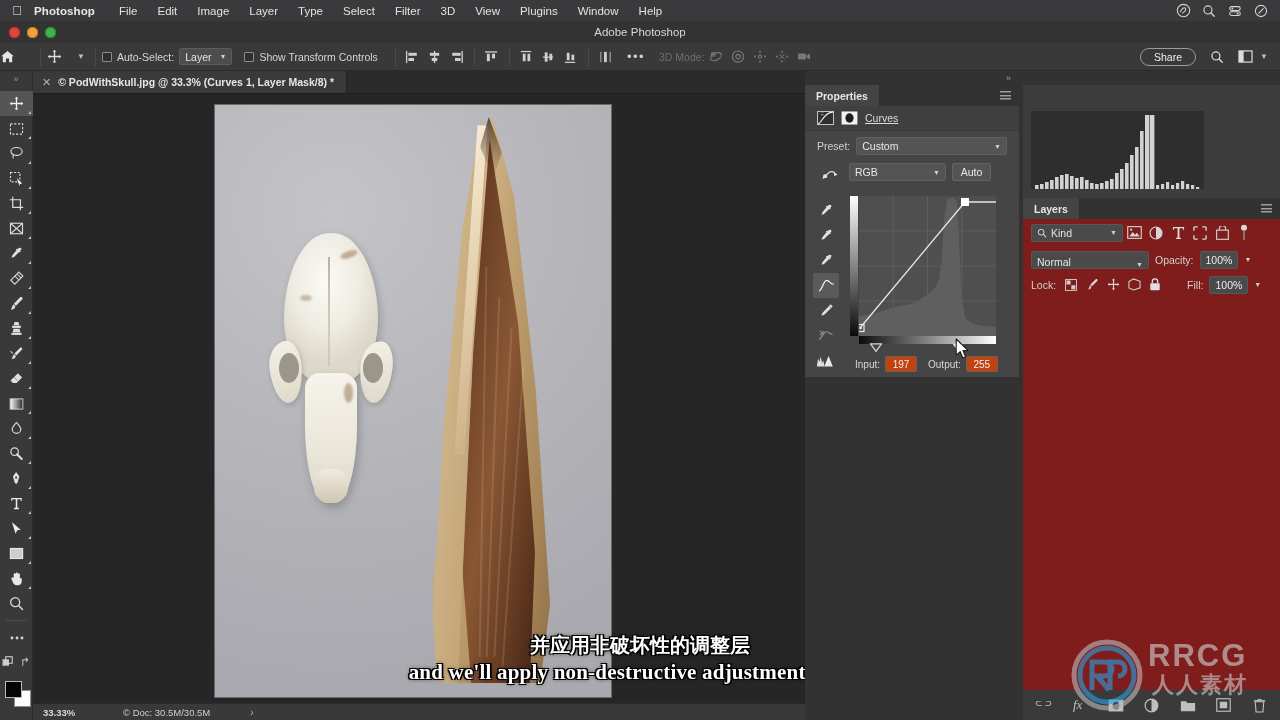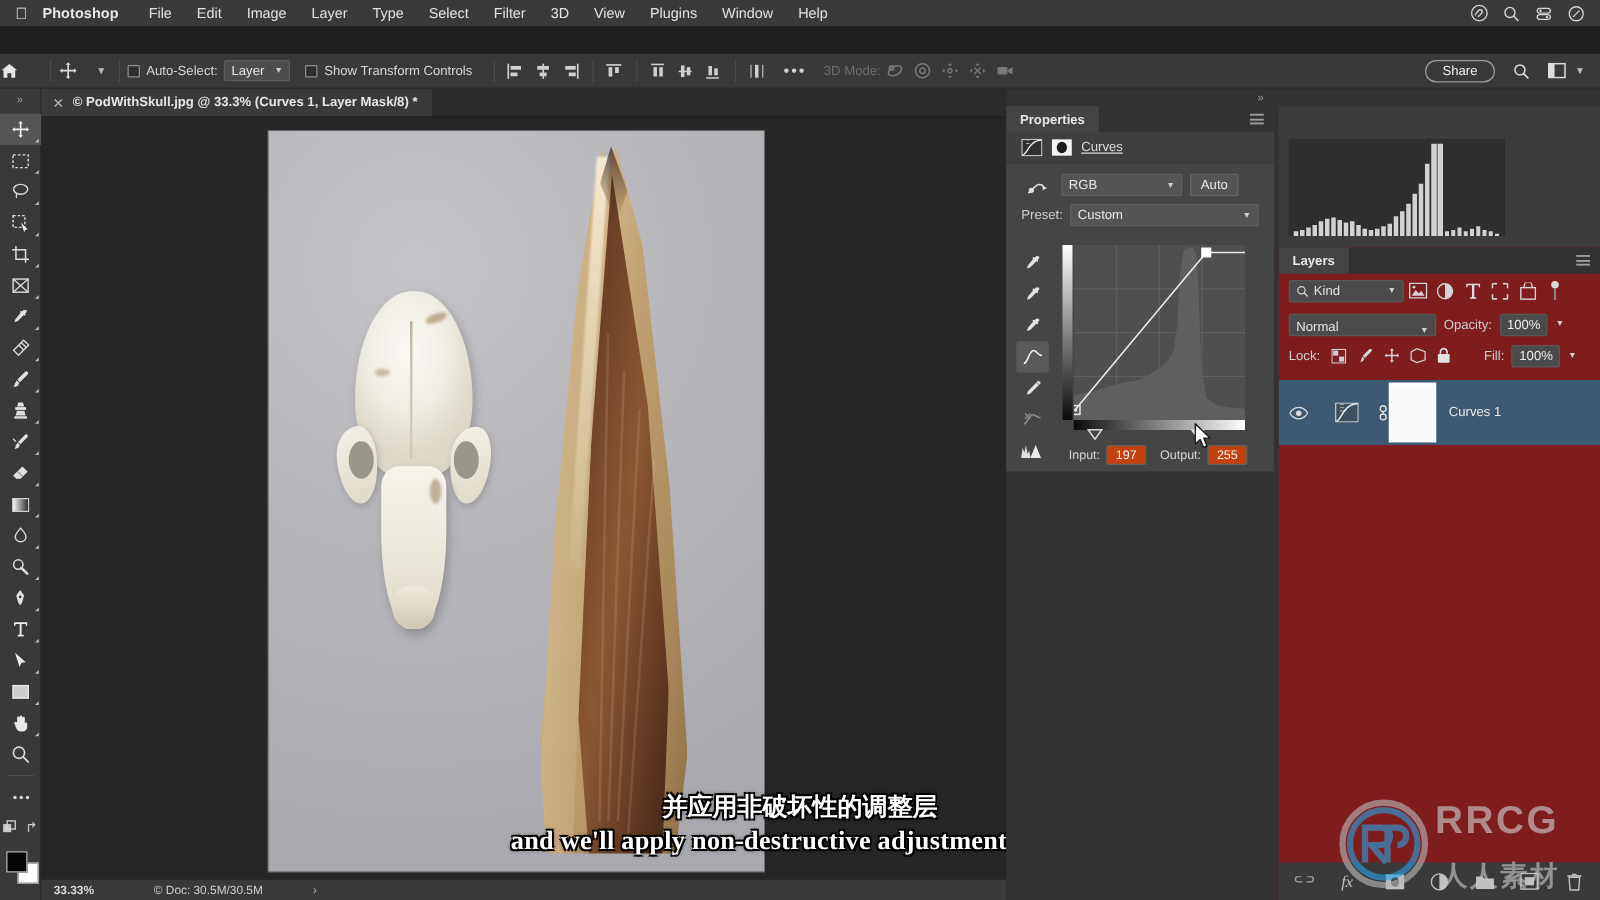--- a/index.html
+++ b/index.html
@@ -191,21 +191,21 @@
     font-family:"Liberation Serif", serif; font-size:21px; font-weight:bold; color:#ffffff;
     text-shadow: -1.4px -1.4px 0 #000, 1.4px -1.4px 0 #000, -1.4px 1.4px 0 #000, 1.4px 1.4px 0 #000,
                  0 0 4px rgba(0,0,0,.9);
     line-height:28px; letter-spacing:.2px;
   }
 
   
   .watermark { position:absolute; left:1070px; top:636px; width:205px; height:78px; opacity:.62; }
   .wm-text { position:absolute; left:78px; top:2px; font-size:31px; font-weight:bold;
     color:#cfcfcf; letter-spacing:2px; font-family:"Liberation Sans", sans-serif; }
-  .wm-cn { position:absolute; left:82px; top:50px; font-size:22px; font-weight:bold;
+  .wm-cn { position:absolute; left:82px; top:34px; font-size:22px; font-weight:bold;
     color:#c9c9c9; letter-spacing:2px; font-family:"DejaVu Sans", sans-serif; }
   .wm-linked { position:absolute; left:8px; top:52px; font-size:20px; color:#9aa0a6;
     font-family:"Liberation Sans", sans-serif; white-space:nowrap; }
 
   
   .statusbar {
     position:absolute; left:33px; top:703px; width:772px; height:17px;
     background:#393939; display:flex; align-items:center; color:#c9c9c9; font-size:9.5px;
     border-top:1px solid #2a2a2a;
   }
@@ -347,20 +347,28 @@
         </svg>
     </div>
     <div class="sysicon">
       <svg width="14" height="14" viewBox="0 0 16 16">
           <circle cx="8" cy="8" r="6.4" fill="none" stroke="#d6d6d6" stroke-width="1.2"></circle>
           <line x1="5.4" y1="10.6" x2="10.6" y2="5.4" stroke="#d6d6d6" stroke-width="1.2" stroke-linecap="round"></line>
         </svg>
     </div>
   </div>
 
+  <div class="titlebar">
+    <div class="lights">
+      <div class="light l-red"></div>
+      <div class="light l-yel"></div>
+      <div class="light l-grn"></div>
+    </div>
+    <div>Adobe Photoshop</div>
+  </div>
 
   <div class="optbar">
     <div class="opt-home">
       <svg width="15" height="14" viewBox="0 0 16 15">
           <path d="M8 1.2 1.3 6.6h1.7V13h3.3V9.2h3.4V13h3.3V6.6h1.7z" fill="#e6e6e6"></path>
         </svg>
     </div>
     <div class="opt-sep"></div>
     <div class="opt-tool">
       <svg width="15" height="15" viewBox="0 0 16 16">
@@ -735,41 +743,41 @@
         </span>
         <span>
           <svg width="17" height="14" viewBox="0 0 18 15">
               <rect x="0.5" y="0.5" width="17" height="14" fill="#f2f2f2"></rect>
               <ellipse cx="9" cy="7.5" rx="4.4" ry="5" fill="#1d1d1d"></ellipse>
             </svg>
         </span>
         <span>Curves</span>
       </div>
 
+      <div class="props-row">
+        <span class="lbl">Preset:</span>
+        <div class="select" style="flex:1">
+          <span>Custom</span>
+          <span style="font-size:7px;color:#d0d0d0">▼</span>
+        </div>
+      </div>
+
       <div class="props-row" style="padding-top:8px">
         <span style="width:26px;display:flex;justify-content:center">
           <svg width="17" height="15" viewBox="0 0 18 16">
               <path d="M1 14c3-1 5-7 9-7 2.4 0 3.6 1.4 3.6 3" fill="none" stroke="#e2e2e2" stroke-width="1.4" stroke-linecap="round"></path>
               <circle cx="3.2" cy="12" r="2.2" fill="#e2e2e2"></circle>
               <path d="M13 8l3.6 2-3.6 2z" fill="#e2e2e2"></path>
             </svg>
         </span>
         <div class="select" style="width:97px">
           <span>RGB</span>
           <span style="font-size:7px;color:#d0d0d0">▼</span>
         </div>
         <div class="auto-btn">Auto</div>
-      </div>
-
-      <div class="props-row">
-        <span class="lbl">Preset:</span>
-        <div class="select" style="flex:1">
-          <span>Custom</span>
-          <span style="font-size:7px;color:#d0d0d0">▼</span>
-        </div>
       </div>
     </div>
   </div>
 
   <div class="curve-tools">
     <div class="ct">
       <svg width="15" height="15" viewBox="0 0 16 16">
           <path d="M12.6 1.6c.9.9.9 2 .2 2.7l-1 1 .7.7-1 1-.7-.7-5.4 5.4-2.7.9.9-2.7L8 4.5l-.7-.7 1-1 .7.7 1-1c.7-.7 1.8-.8 2.6 0z" fill="#e2e2e2"></path>
         </svg>
     </div>
@@ -993,44 +1001,20 @@
             <path d="M3.6 5.4V3.8a2.9 2.9 0 0 1 5.8 0v1.6" fill="none" stroke="#e0e0e0" stroke-width="1.4"></path>
           </svg>
       </div>
       <span class="lbl" style="margin-left:20px;margin-right:3px">Fill:</span>
       <div class="opa-val">
         <span>100%</span>
       </div>
       <span style="font-size:7px;color:#cfcfcf;margin-left:3px">▼</span>
     </div>
 
-    <div class="layer-row sel" style="top:106px">
-      <div class="eye">
-        <svg width="16" height="11" viewBox="0 0 17 12">
-            <path d="M8.5 1C4.4 1 1.4 4.2 .8 6c.6 1.8 3.6 5 7.7 5s7.1-3.2 7.7-5c-.6-1.8-3.6-5-7.7-5z" fill="none" stroke="#e0e0e0" stroke-width="1.1"></path>
-            <circle cx="8.5" cy="6" r="2.4" fill="#e0e0e0"></circle>
-          </svg>
-      </div>
-      <div class="adj-thumb">
-        <svg width="19" height="16" viewBox="0 0 20 17">
-            <rect x="0.5" y="0.5" width="19" height="16" fill="#3a4f60" stroke="#cfcfcf" stroke-width="1"></rect>
-            <path d="M1 16C5 16 7 1 19 1" fill="none" stroke="#f2f2f2" stroke-width="1.2"></path>
-            <path d="M4 1.6h3.4M4 4.4h3.4M4 7.2h3.4" stroke="#b8b8b8" stroke-width=".8"></path>
-          </svg>
-      </div>
-      <div style="width:14px;display:flex;justify-content:center">
-        <svg width="9" height="15" viewBox="0 0 10 16">
-            <circle cx="5" cy="4" r="2.6" fill="none" stroke="#e2e2e2" stroke-width="1.2"></circle>
-            <circle cx="5" cy="11.4" r="2.6" fill="none" stroke="#e2e2e2" stroke-width="1.2"></circle>
-            <line x1="5" y1="6.4" x2="5" y2="9" stroke="#e2e2e2" stroke-width="1.2"></line>
-          </svg>
-      </div>
-      <div class="mask-thumb"></div>
-      <div class="layer-name">Curves 1</div>
-    </div>
 
 
     <div class="lay-bottom">
       <div class="lb-ico">
         <svg width="17" height="9" viewBox="0 0 18 10">
             <path d="M6.6 5H3.4a2.4 2.4 0 1 1 0-4.8h2.4M11.4 5h3.2a2.4 2.4 0 1 0 0-4.8h-2.4" fill="none" stroke="#b0b0b0" stroke-width="1.3" stroke-linecap="round"></path>
           </svg>
       </div>
       <div class="lb-ico">
         <svg width="16" height="16" viewBox="0 0 17 17">

